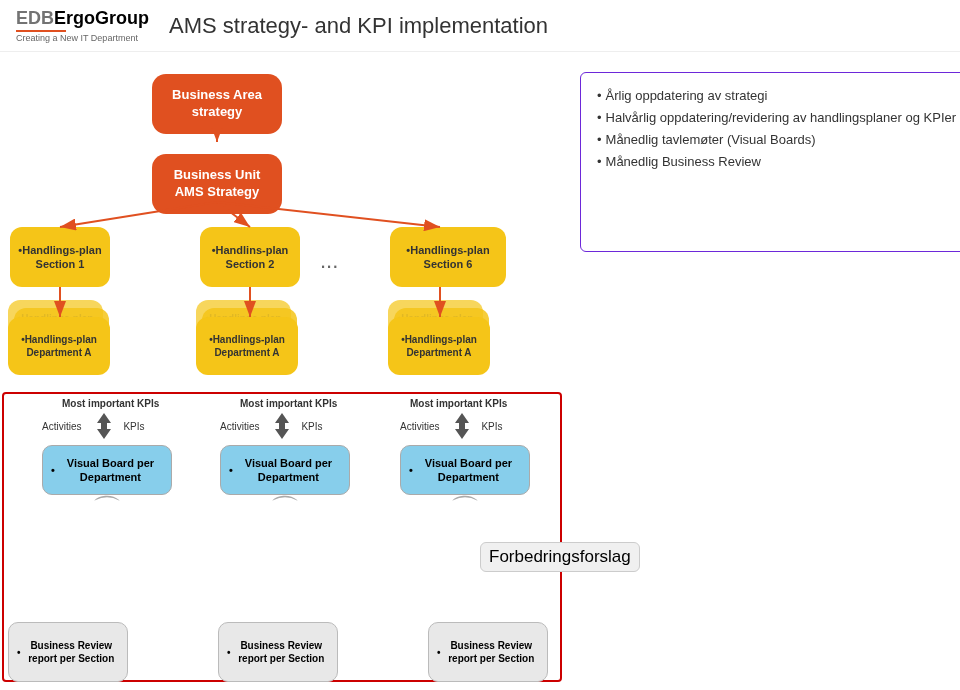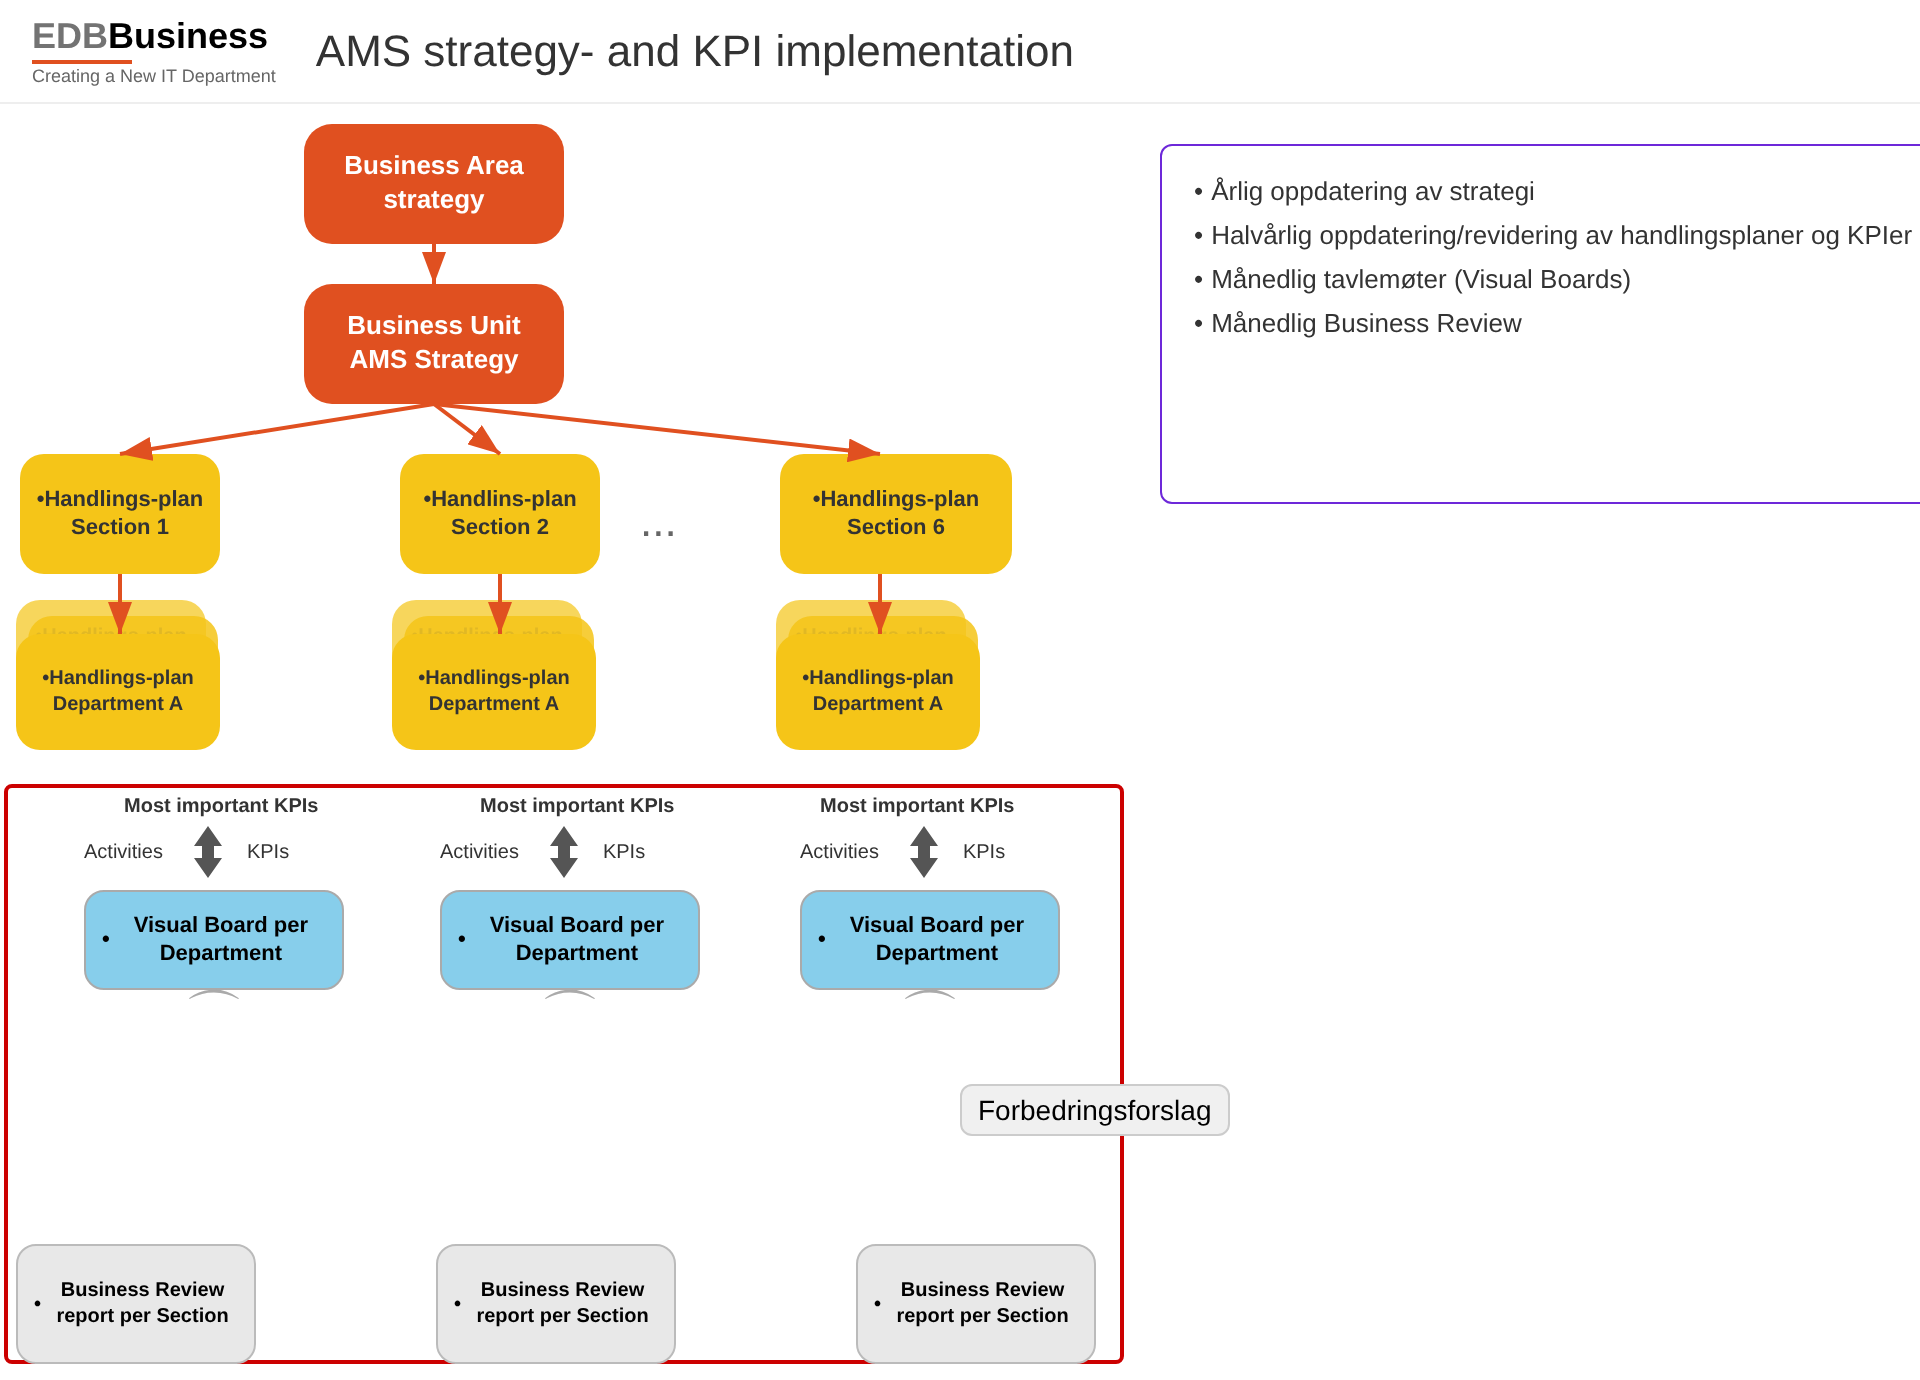--- a/index.html
+++ b/index.html
@@ -81,20 +81,21 @@
       color: white;
       border-radius: 14px;
       text-align: center;
       font-size: 13px;
       font-weight: bold;
       padding: 8px 12px;
       display: flex;
       align-items: center;
       justify-content: flex-start;
       line-height: 1.3;
+      margin-top: 12px;
     }
 
     
     .yellow-box {
       background: #f5c518;
       color: #333;
       border-radius: 12px;
       text-align: center;
       font-size: 11px;
       font-weight: bold;
@@ -194,39 +195,39 @@
 
     
     .forbedrings-box {
       position: absolute;
       top: 490px;
       left: 480px;
       background: #f0f0f0;
       border: 1px solid #ccc;
       border-radius: 6px;
       padding: 4px 8px;
-      font-size: 14px;
+      font-size: 17px;
     }
 
     .right-panel {
       display: flex;
       flex-direction: column;
       padding: 10px;
       width: 390px;
     }
 
     
   </style>
 </head>
 <body>
 
 <div class="header">
   <div class="logo-area">
     <div style="font-size:18px;font-weight:bold;">
-      <span style="color:#737373;">EDB</span><span>Business</span>
+      <span style="color:#737373;">EDB</span><span>ErgoGroup</span>
     </div>
     <div class="logo-line"></div>
     <div style="font-size:9px;color:#666;">Creating a New IT Department</div>
   </div>
   <div class="page-title">AMS strategy- and KPI implementation</div>
 </div>
 
 <div class="main">
 
   <div class="diagram-area" style="position:relative;">

